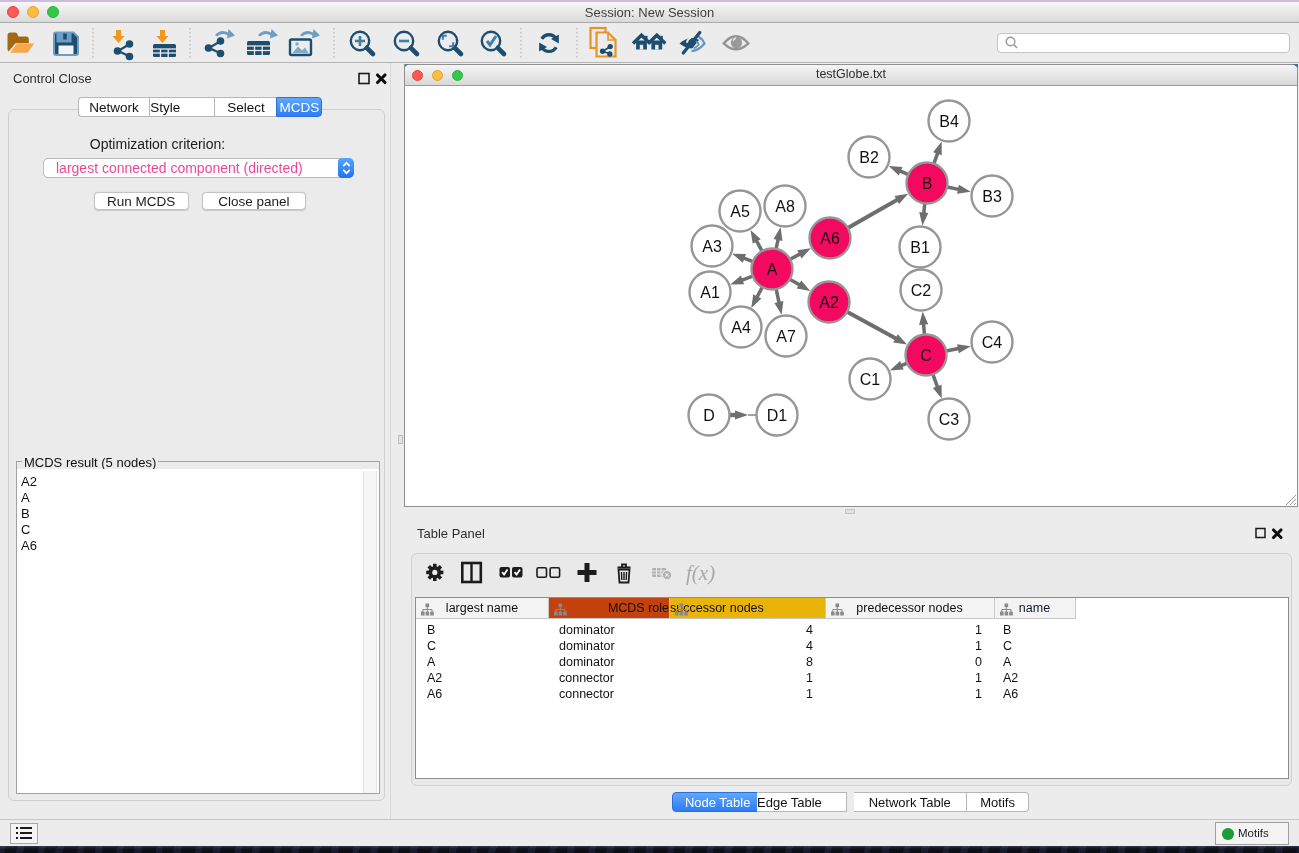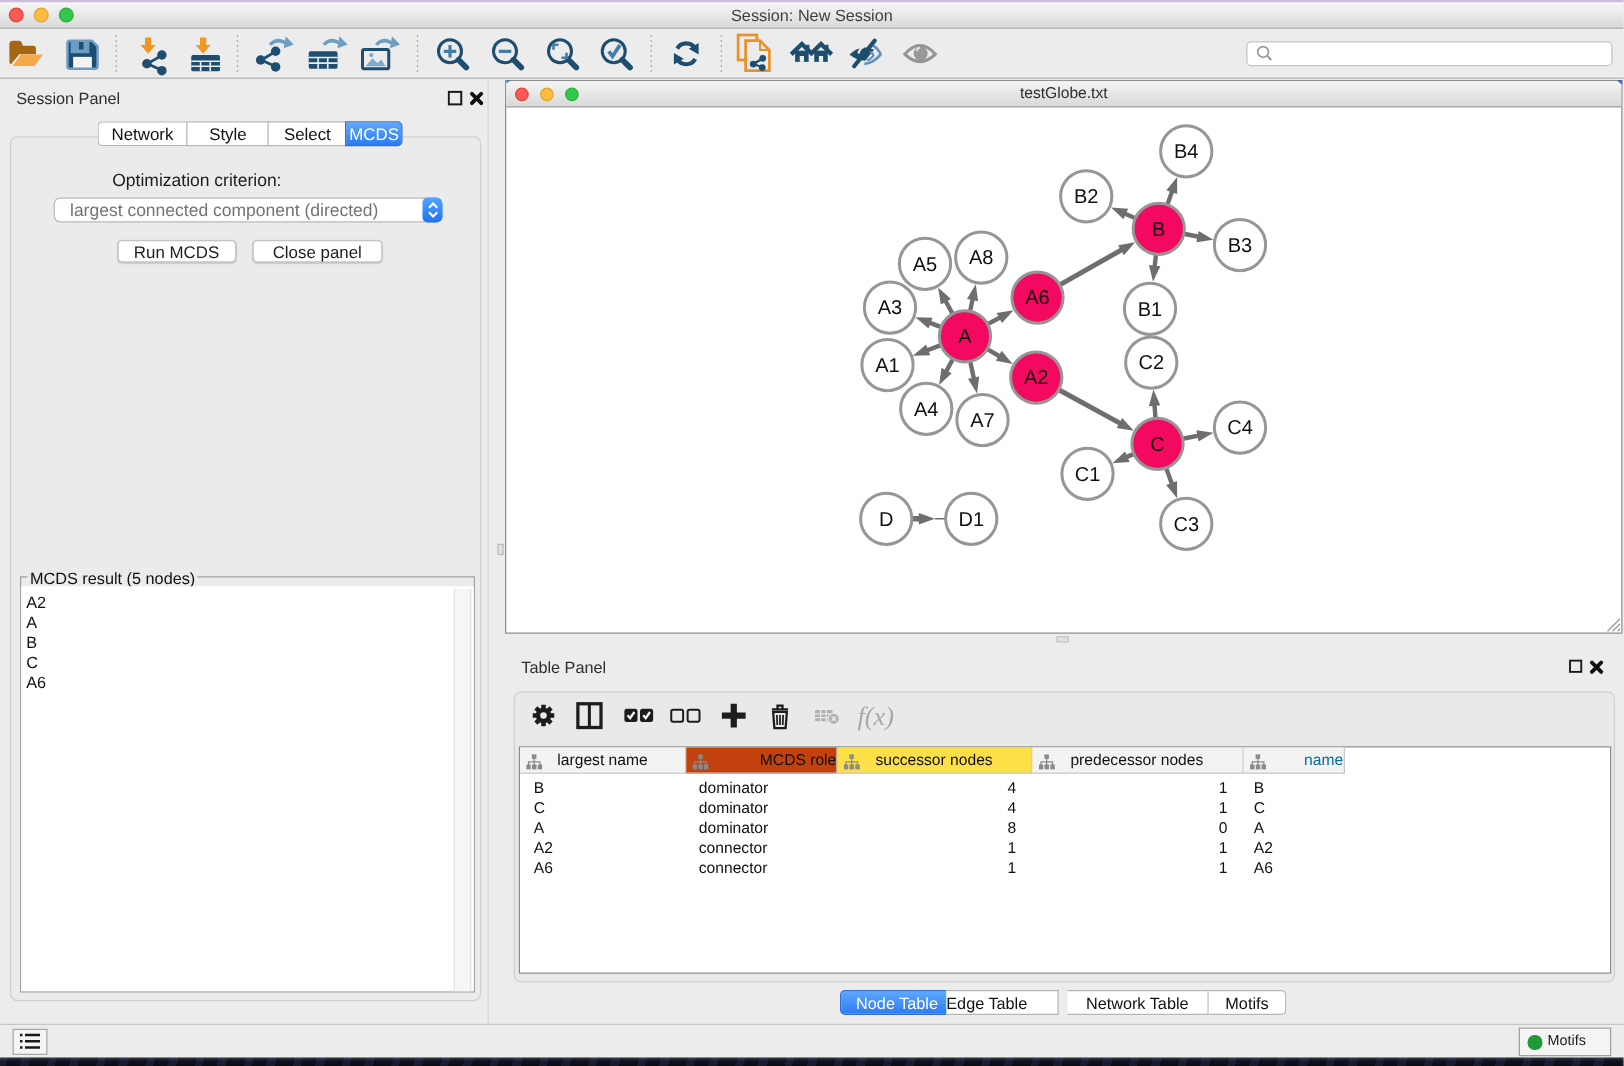--- a/index.html
+++ b/index.html
@@ -109,32 +109,32 @@
 <path d="M723.8 21.3 Q736 7.3 748.3 21.3 Q736 33.3 723.8 21.3 z" fill="none" stroke="#949494" stroke-width="2.4"></path>
 <circle cx="736.5" cy="20.8" r="5.6" fill="#999999"></circle>
 <path d="M733.2 18.8 Q733.8 16.6 736 16" stroke="#e6e6e6" stroke-width="1.6" fill="none"></path>
 </svg>
 <div class="abs" style="left:997px;top:33px;width:293px;height:20px;background:#fff;border:1px solid #c3c3c3;border-radius:4px"></div>
 <svg width="16" height="16" viewBox="0 0 16 16" style="position:absolute;left:1004px;top:35px">
     <circle cx="6.5" cy="6.5" r="4.3" fill="none" stroke="#9a9a9a" stroke-width="1.4"></circle>
     <line x1="9.8" y1="9.8" x2="13" y2="13" stroke="#9a9a9a" stroke-width="1.6"></line>
   </svg>
 <div class="abs" style="left:0;top:62px;width:1299px;height:1px;background:#b3b3b3"></div>
-<div class="abs" style="left:13px;top:71px;font-size:13px;color:#2e2e2e">Session Panel</div>
+<div class="abs" style="left:13px;top:71px;font-size:13px;color:#2e2e2e">Control Close</div>
 <svg width="30" height="14" viewBox="0 0 30 14" style="position:absolute;left:358px;top:72px">
     <rect x="1" y="1.5" width="10" height="10" fill="none" stroke="#1a1a1a" stroke-width="1.6"></rect>
     <path d="M19.5 3 L27 10.5 M27 3 L19.5 10.5" stroke="#0d0d0d" stroke-width="3.1" stroke-linecap="round"></path>
   </svg>
 <div class="abs" style="left:8px;top:109px;width:377px;height:692px;background:#ebebeb;border:1px solid #cfcfcf;border-radius:6px"></div>
 <div class="abs" style="left:77.6px;top:97px;width:71.7px;height:20px;font-size:13.5px;text-align:center;line-height:19px;background:#fff;color:#111;border:1px solid #b6b6b6;border-right:none;border-radius:4px 0 0 4px;">Network</div>
-<div class="abs" style="left:149.3px;top:97px;width:65.1px;height:20px;font-size:13.5px;text-align:center;line-height:19px;background:#fff;color:#111;border:1px solid #b6b6b6;border-right:none;">Style</div>
+<div class="abs" style="left:149.3px;top:97px;width:65.1px;height:20px;font-size:13.5px;text-align:left;line-height:19px;background:#fff;color:#111;border:1px solid #b6b6b6;border-right:none;">Style</div>
 <div class="abs" style="left:214.4px;top:97px;width:62.0px;height:20px;font-size:13.5px;text-align:center;line-height:19px;background:#fff;color:#111;border:1px solid #b6b6b6;border-right:none;">Select</div>
 <div class="abs" style="left:276.4px;top:97px;width:45.9px;height:20px;font-size:13.5px;text-align:center;line-height:19px;background:linear-gradient(#5fa8fb,#2c7cf6);color:#fff;border:1px solid #2f6fd8;border-radius:0 4px 4px 0;">MCDS</div>
 <div class="abs" style="left:8px;top:136px;width:299px;text-align:center;font-size:14px;color:#1c1c1c">Optimization criterion:</div>
-<div class="abs" style="left:43px;top:158px;width:311px;height:20px;background:#fff;border:1px solid #b9b9b9;border-radius:5px;font-size:14px;color:#737373;line-height:18px;padding-left:12px">largest connected component (directed)</div>
+<div class="abs" style="left:43px;top:158px;width:311px;height:20px;background:#fff;border:1px solid #b9b9b9;border-radius:5px;font-size:14px;color:#ec4899;line-height:18px;padding-left:12px">largest connected component (directed)</div>
 <div class="abs" style="left:337.5px;top:158px;width:16.5px;height:20px;background:linear-gradient(#55a5fc,#1f72f4);border-radius:4px 5px 5px 4px"></div>
 <svg width="17" height="20" viewBox="0 0 17 20" style="position:absolute;left:337.5px;top:158px">
     <path d="M5.2 8.2 L8.5 4.8 L11.8 8.2" stroke="#fff" stroke-width="1.7" fill="none"></path>
     <path d="M5.2 11.8 L8.5 15.2 L11.8 11.8" stroke="#fff" stroke-width="1.7" fill="none"></path>
   </svg>
 <div class="abs" style="left:93.7px;top:192px;width:95px;height:18px;background:#fff;border:1px solid #c4c4c4;border-radius:4px;font-size:13.5px;text-align:center;line-height:17px;color:#1c1c1c;box-shadow:0 0.5px 1px rgba(0,0,0,0.15)">Run MCDS</div>
 <div class="abs" style="left:201.8px;top:192px;width:104px;height:18px;background:#fff;border:1px solid #c4c4c4;border-radius:4px;font-size:13.5px;text-align:center;line-height:17px;color:#1c1c1c;box-shadow:0 0.5px 1px rgba(0,0,0,0.15)">Close panel</div>
 <div class="abs" style="left:16px;top:461px;width:364px;height:333px;border:1px solid #a2a2a2"></div>
 <div class="abs" style="left:22px;top:455px;background:#ebebeb;font-size:13px;color:#111;padding:0 2px">MCDS result (5 nodes)</div>
 <div class="abs" style="left:17px;top:469px;width:362px;height:324px;background:#fff"></div>
@@ -305,37 +305,37 @@
     <rect x="9.2" y="8.6" width="3.6" height="3.9" fill="#8a8a8a"></rect>
   </svg>
 <div class="abs" style="left:549.0px;top:598px;width:121.0px;height:21px;background:#c2410c;border-right:1px solid #c9c9c9;border-bottom:1px solid #c9c9c9;font-size:12.5px;color:#111;text-align:right;line-height:20px">MCDS role</div>
 <svg width="13" height="13" viewBox="0 0 13 13" style="position:absolute;left:554.0px;top:602.5px">
     <rect x="4.5" y="0.5" width="3.6" height="3.6" fill="#8a8a8a"></rect>
     <path d="M6.3 4 L6.3 6.5 M1.8 9 L1.8 6.5 L11 6.5 L11 9 M6.3 9 L6.3 6.5" stroke="#8a8a8a" stroke-width="1" fill="none"></path>
     <rect x="0" y="8.6" width="3.6" height="3.9" fill="#8a8a8a"></rect>
     <rect x="4.6" y="8.6" width="3.6" height="3.9" fill="#8a8a8a"></rect>
     <rect x="9.2" y="8.6" width="3.6" height="3.9" fill="#8a8a8a"></rect>
   </svg>
-<div class="abs" style="left:670.0px;top:598px;width:155.5px;height:21px;background:#fde047;border-right:1px solid #c9c9c9;border-bottom:1px solid #c9c9c9;font-size:12.5px;color:#111;text-align:center;line-height:20px">successor nodes</div>
+<div class="abs" style="left:670.0px;top:598px;width:155.5px;height:21px;background:#eab308;border-right:1px solid #c9c9c9;border-bottom:1px solid #c9c9c9;font-size:12.5px;color:#111;text-align:left;line-height:20px">successor nodes</div>
 <svg width="13" height="13" viewBox="0 0 13 13" style="position:absolute;left:675.0px;top:602.5px">
     <rect x="4.5" y="0.5" width="3.6" height="3.6" fill="#8a8a8a"></rect>
     <path d="M6.3 4 L6.3 6.5 M1.8 9 L1.8 6.5 L11 6.5 L11 9 M6.3 9 L6.3 6.5" stroke="#8a8a8a" stroke-width="1" fill="none"></path>
     <rect x="0" y="8.6" width="3.6" height="3.9" fill="#8a8a8a"></rect>
     <rect x="4.6" y="8.6" width="3.6" height="3.9" fill="#8a8a8a"></rect>
     <rect x="9.2" y="8.6" width="3.6" height="3.9" fill="#8a8a8a"></rect>
   </svg>
 <div class="abs" style="left:825.5px;top:598px;width:169.0px;height:21px;background:#f3f3f3;border-right:1px solid #c9c9c9;border-bottom:1px solid #c9c9c9;font-size:12.5px;color:#111;text-align:center;line-height:20px">predecessor nodes</div>
 <svg width="13" height="13" viewBox="0 0 13 13" style="position:absolute;left:830.5px;top:602.5px">
     <rect x="4.5" y="0.5" width="3.6" height="3.6" fill="#8a8a8a"></rect>
     <path d="M6.3 4 L6.3 6.5 M1.8 9 L1.8 6.5 L11 6.5 L11 9 M6.3 9 L6.3 6.5" stroke="#8a8a8a" stroke-width="1" fill="none"></path>
     <rect x="0" y="8.6" width="3.6" height="3.9" fill="#8a8a8a"></rect>
     <rect x="4.6" y="8.6" width="3.6" height="3.9" fill="#8a8a8a"></rect>
     <rect x="9.2" y="8.6" width="3.6" height="3.9" fill="#8a8a8a"></rect>
   </svg>
-<div class="abs" style="left:994.5px;top:598px;width:81.0px;height:21px;background:#f3f3f3;border-right:1px solid #c9c9c9;border-bottom:1px solid #c9c9c9;font-size:12.5px;color:#0369a1;text-align:right;line-height:20px">name</div>
+<div class="abs" style="left:994.5px;top:598px;width:81.0px;height:21px;background:#f3f3f3;border-right:1px solid #c9c9c9;border-bottom:1px solid #c9c9c9;font-size:12.5px;color:#0f172a;text-align:center;line-height:20px">name</div>
 <svg width="13" height="13" viewBox="0 0 13 13" style="position:absolute;left:999.5px;top:602.5px">
     <rect x="4.5" y="0.5" width="3.6" height="3.6" fill="#8a8a8a"></rect>
     <path d="M6.3 4 L6.3 6.5 M1.8 9 L1.8 6.5 L11 6.5 L11 9 M6.3 9 L6.3 6.5" stroke="#8a8a8a" stroke-width="1" fill="none"></path>
     <rect x="0" y="8.6" width="3.6" height="3.9" fill="#8a8a8a"></rect>
     <rect x="4.6" y="8.6" width="3.6" height="3.9" fill="#8a8a8a"></rect>
     <rect x="9.2" y="8.6" width="3.6" height="3.9" fill="#8a8a8a"></rect>
   </svg>
 <div class="abs" style="left:427px;top:622.5px;font-size:12.5px;color:#111">B</div>
 <div class="abs" style="left:559px;top:622.5px;font-size:12.5px;color:#111">dominator</div>
 <div class="abs" style="left:750px;top:622.5px;width:63px;text-align:right;font-size:12.5px;color:#111">4</div>

